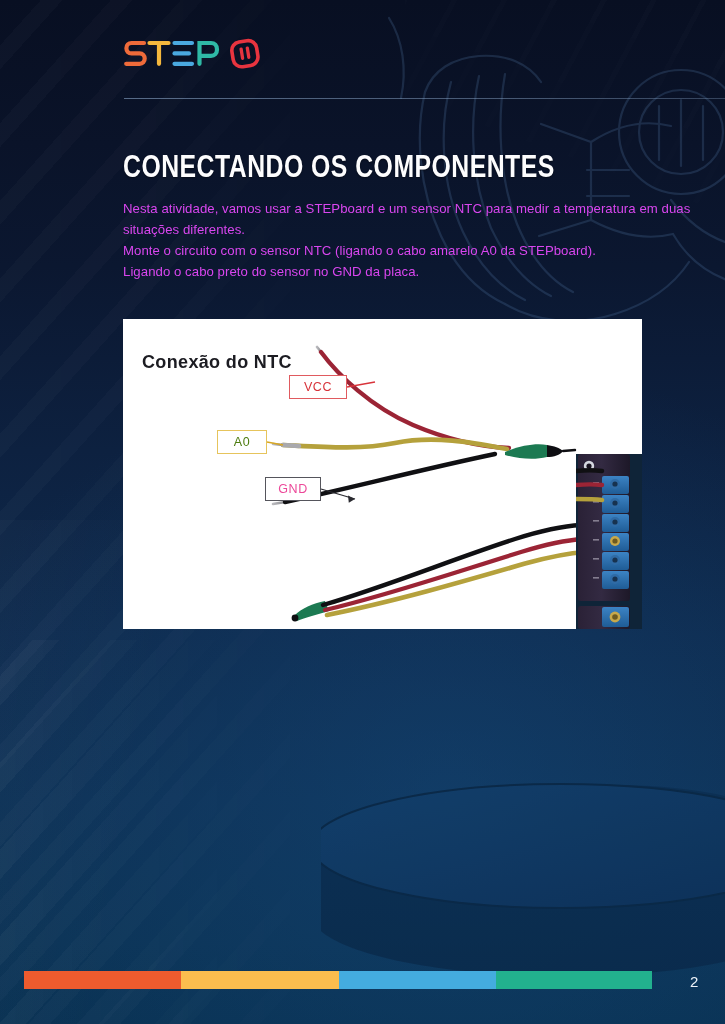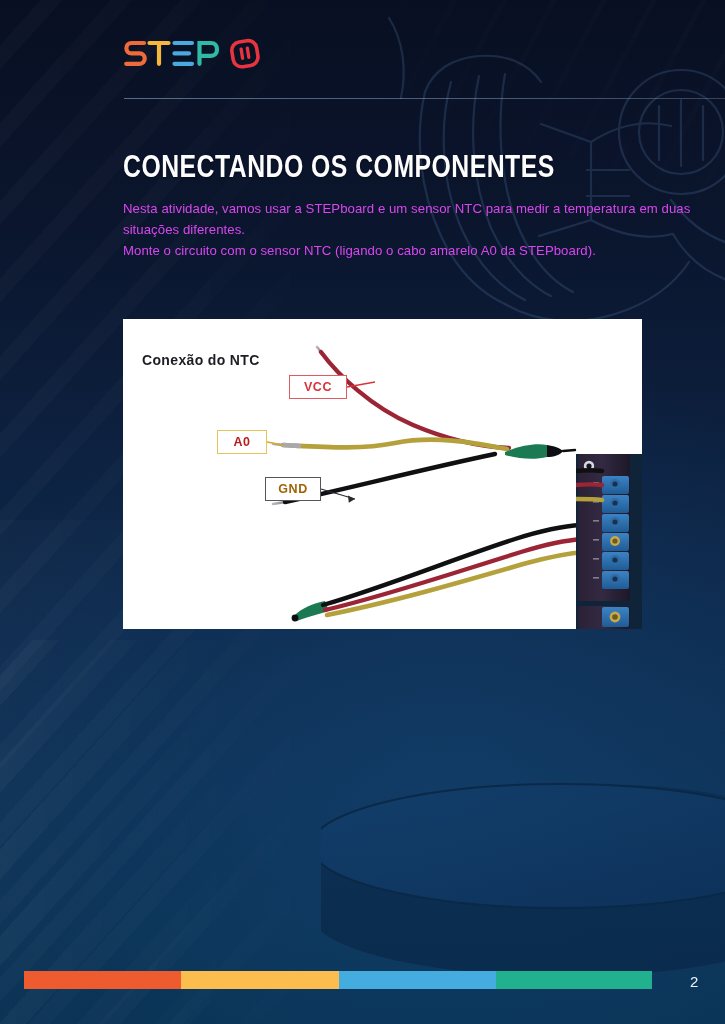--- a/index.html
+++ b/index.html
@@ -127,38 +127,38 @@
     position:absolute;left:99px;top:319px;width:519px;height:310px;
     background:#ffffff;
     overflow:hidden;
   }
   .figure-canvas{position:absolute;inset:0;}
   .figure-canvas svg{width:100%;height:100%;display:block;}
 
   .fig-title{
     position:absolute;left:19px;top:33px;
     color:#1c1c22;
-    font-size:14px;
+    font-size:18px;
     font-weight:700;
     letter-spacing:.35px;
   }
 
   
   .callout{
     position:absolute;
     display:flex;align-items:center;justify-content:center;
     background:#ffffff;
-    font-weight:700;
+    font-weight:400;
     font-size:12.5px;
     letter-spacing:.6px;
     box-sizing:border-box;
   }
   .callout.vcc{left:166px;top:56px;width:58px;height:24px;border:1.6px solid #e05a5f;color:#d8333a;}
-  .callout.a0 {left:94px;top:111px;width:50px;height:24px;border:1.6px solid #e6c45c;color:#b91c1c;}
-  .callout.gnd{left:142px;top:158px;width:56px;height:24px;border:1.6px solid #55555c;color:#a16207;}
+  .callout.a0 {left:94px;top:111px;width:50px;height:24px;border:1.6px solid #e6c45c;color:#4d7c0f;}
+  .callout.gnd{left:142px;top:158px;width:56px;height:24px;border:1.6px solid #55555c;color:#ec4899;}
 
   
   .board{position:absolute;right:0;top:135px;width:66px;height:175px;overflow:hidden;}
   .board svg{width:100%;height:100%;display:block;}
 
   
   .footer-bar{position:absolute;left:0;bottom:35px;height:18px;display:flex;}
   .footer-seg{height:100%;}
   .footer-seg.s0{width:157px;}
   .footer-seg.s1{width:158px;}
@@ -261,20 +261,21 @@
     </div>
   </div>
 
   <div class="divider"></div>
 
   <h1 class="page-title">CONECTANDO OS COMPONENTES</h1>
 
   <div class="body-copy">
     <p>Nesta atividade, vamos usar a STEPboard e um sensor NTC para medir a temperatura em duas situações diferentes.</p>
     <p>Monte o circuito com o sensor NTC (ligando o cabo amarelo A0 da STEPboard).</p>
+    <p>Ligando o cabo preto do sensor no GND da placa.</p>
   </div>
 
   <div class="figure">
 
     <div class="figure-canvas">
       <svg viewBox="0 0 519 310" fill="none">
         <defs>
           <linearGradient id="tipG" x1="0" y1="0" x2="1" y2="0">
             <stop offset="0%" stop-color="#b9b9bd"></stop>
             <stop offset="100%" stop-color="#8c8c91"></stop>

